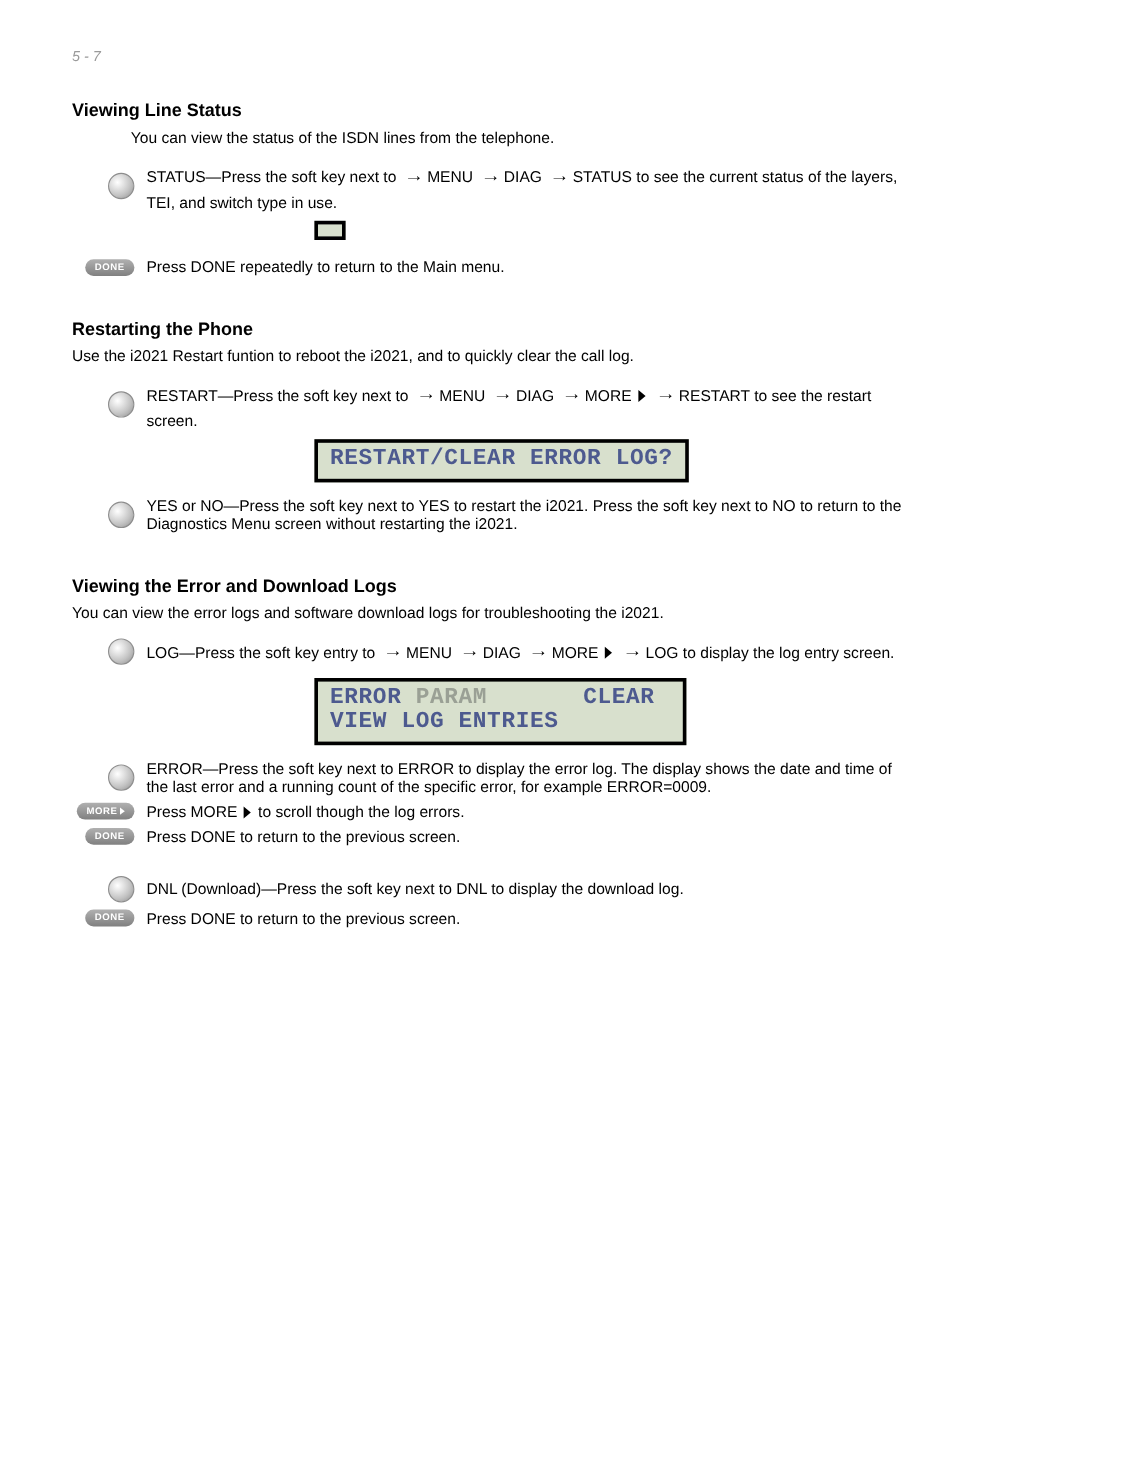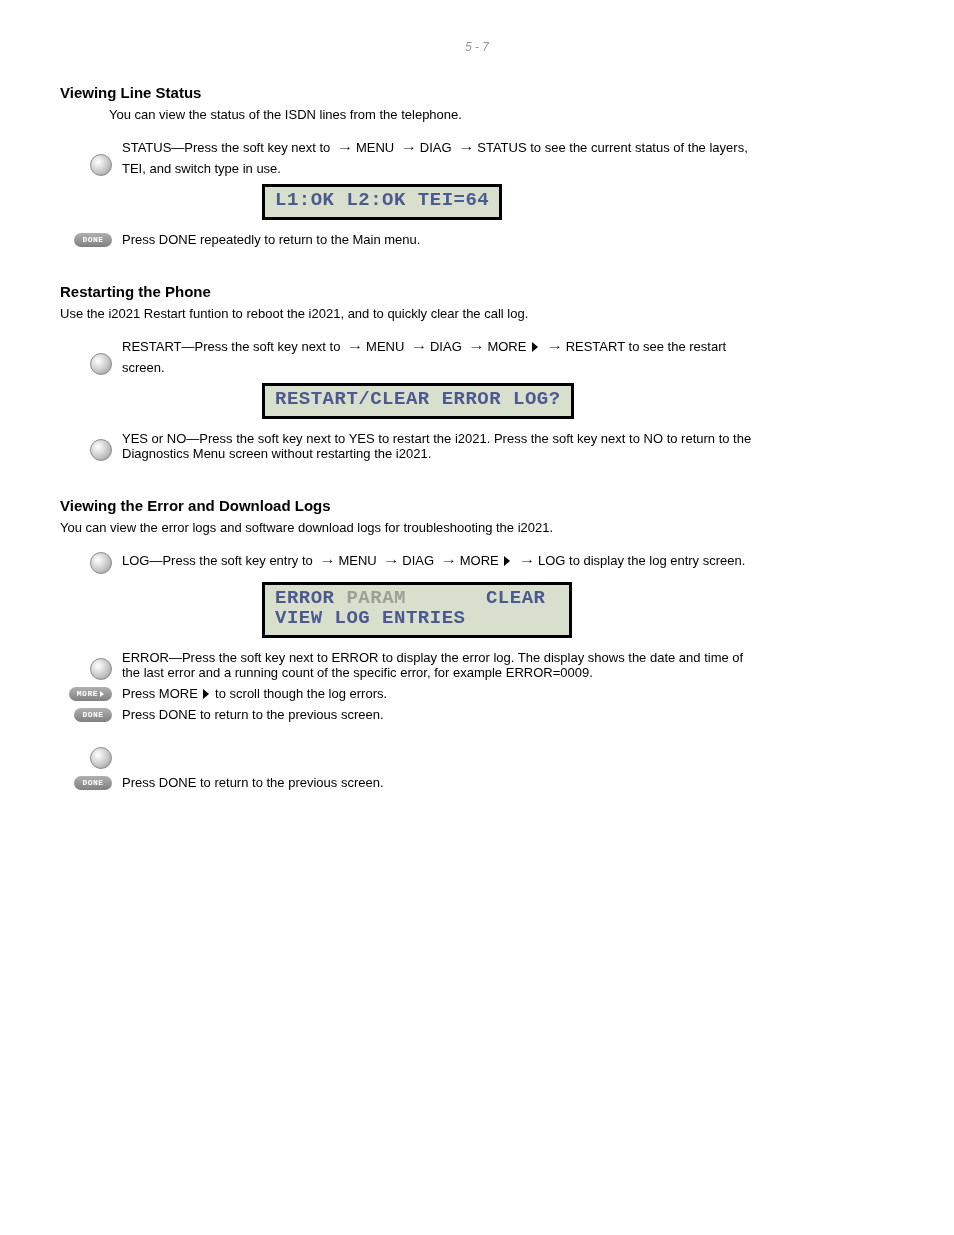--- a/index.html
+++ b/index.html
@@ -6,46 +6,45 @@
   body {
     font-family: Arial, Helvetica, sans-serif;
     background: #ffffff;
     margin: 0;
     padding: 40px 60px 80px 60px;
     width: 954px;
     font-size: 13px;
     color: #000;
   }
   .page-number {
-    text-align: center;
+    text-align: left;
     color: #9a9a9a;
     font-size: 12px;
     font-style: italic;
     margin-bottom: 30px;
   }
   .section-title {
     font-weight: bold;
     font-size: 15px;
     margin-bottom: 6px;
   }
   .intro {
     margin-bottom: 10px;
   }
   .row {
     display: flex;
-    align-items: flex-end;
+    align-items: center;
     margin-bottom: 6px;
   }
   .left-col {
     width: 62px;
     display: flex;
     justify-content: flex-end;
     padding-right: 10px;
     padding-top: 1px;
-    font-family: Liberation Mono, monospace;
   }
   .content-col {
     flex: 1;
   }
   .content-inner {
     max-width: 640px;
   }
   .soft-circle {
     width: 22px;
     height: 22px;
@@ -127,21 +126,20 @@
     <span class="arrow">→</span><span>STATUS</span>
     <span> </span><span>to see the current status of the layers, TEI, and switch type in use.</span>
   </div>
     </div>
 </div>
 
 <div class="row">
   <div class="left-col"></div>
   <div class="content-col" style="padding-left:140px">
     <div class="lcd">
-      <div>L1:OK   L2:OK   TEI=64</div>
     </div>
   </div>
 </div>
 
 <div class="row">
   <div class="left-col" style="padding-top:0">
       <span class="pill">DONE</span>
     </div>
   <div class="content-col">
       <div class="content-inner">Press DONE repeatedly to return to the Main menu.</div>
@@ -261,20 +259,27 @@
       <div class="content-inner">Press DONE to return to the previous screen.</div>
     </div>
 </div>
 
 <div style="height:18px"></div>
 
 <div class="row">
   <div class="left-col">
       <span class="soft-circle"></span>
     </div>
+  <div class="content-col">
+      <div class="content-inner">
+    <span>DNL (Download)—Press the soft key next to</span>
+    <span> </span><span>DNL</span>
+    <span> </span><span>to display the download log.</span>
+  </div>
+    </div>
 </div>
 
 <div class="row">
   <div class="left-col" style="padding-top:0">
       <span class="pill">DONE</span>
     </div>
   <div class="content-col">
       <div class="content-inner">Press DONE to return to the previous screen.</div>
     </div>
 </div>

